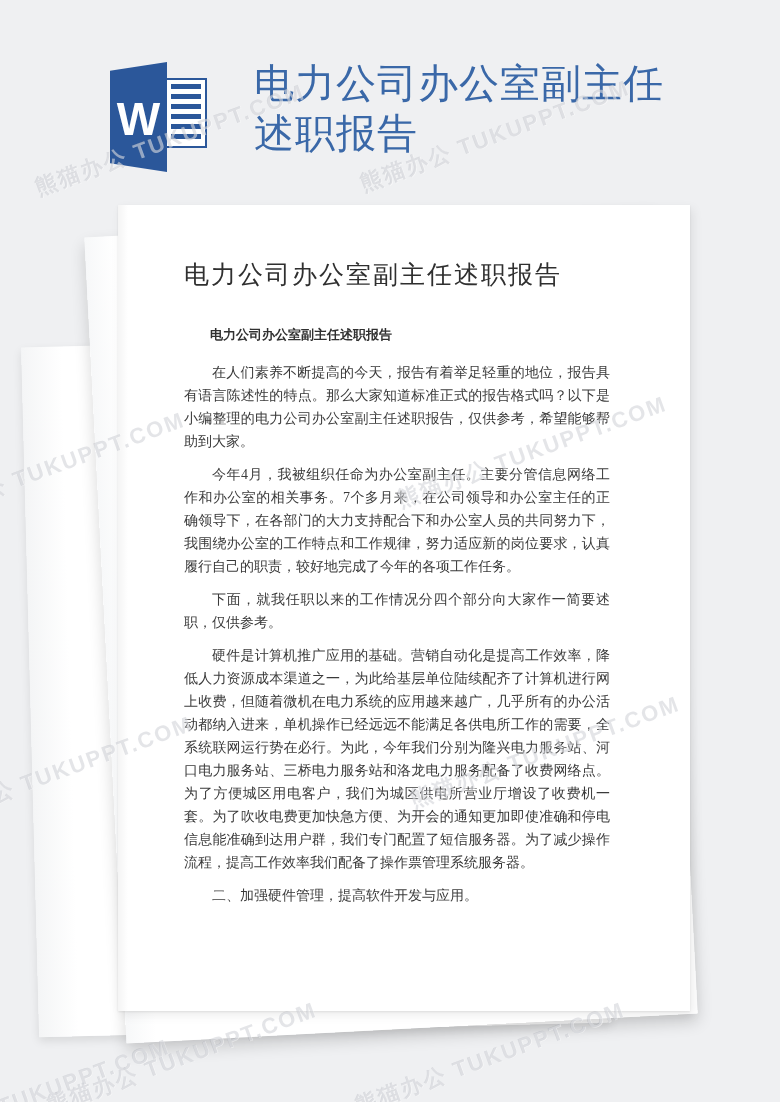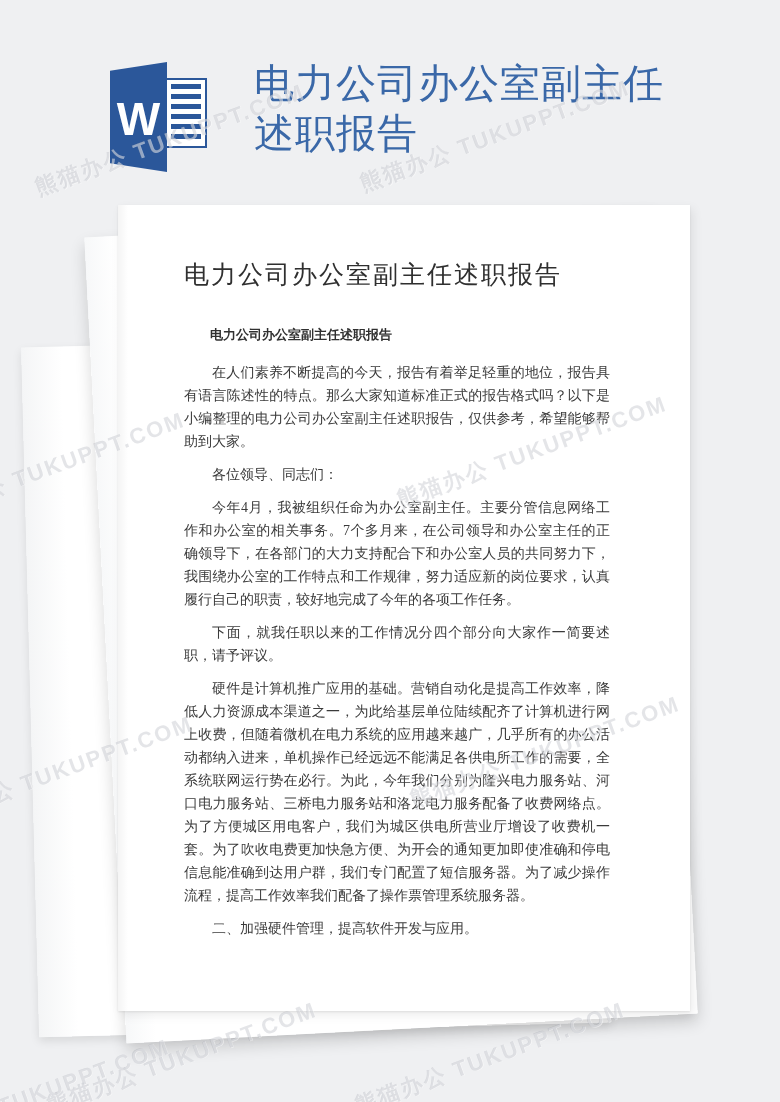--- a/index.html
+++ b/index.html
@@ -99,23 +99,22 @@
 
   <div class="sheet sheet-back-3"></div>
   <div class="sheet sheet-back-2"></div>
 
   <div class="sheet page-front">
     <div class="doc">
       <div class="doc-title">电力公司办公室副主任述职报告</div>
       <div class="doc-subtitle">电力公司办公室副主任述职报告</div>
       <div id="doc-paragraphs">
           <p>在人们素养不断提高的今天，报告有着举足轻重的地位，报告具有语言陈述性的特点。那么大家知道标准正式的报告格式吗？以下是小编整理的电力公司办公室副主任述职报告，仅供参考，希望能够帮助到大家。</p>
-          <p>各位领导、同志们：</p>
           <p>今年4月，我被组织任命为办公室副主任。主要分管信息网络工作和办公室的相关事务。7个多月来，在公司领导和办公室主任的正确领导下，在各部门的大力支持配合下和办公室人员的共同努力下，我围绕办公室的工作特点和工作规律，努力适应新的岗位要求，认真履行自己的职责，较好地完成了今年的各项工作任务。</p>
-          <p>下面，就我任职以来的工作情况分四个部分向大家作一简要述职，请予评议。</p>
+          <p>下面，就我任职以来的工作情况分四个部分向大家作一简要述职，仅供参考。</p>
           <p>硬件是计算机推广应用的基础。营销自动化是提高工作效率，降低人力资源成本渠道之一，为此给基层单位陆续配齐了计算机进行网上收费，但随着微机在电力系统的应用越来越广，几乎所有的办公活动都纳入进来，单机操作已经远远不能满足各供电所工作的需要，全系统联网运行势在必行。为此，今年我们分别为隆兴电力服务站、河口电力服务站、三桥电力服务站和洛龙电力服务配备了收费网络点。为了方便城区用电客户，我们为城区供电所营业厅增设了收费机一套。为了吹收电费更加快急方便、为开会的通知更加即使准确和停电信息能准确到达用户群，我们专门配置了短信服务器。为了减少操作流程，提高工作效率我们配备了操作票管理系统服务器。</p>
           <p>二、加强硬件管理，提高软件开发与应用。</p>
         </div>
     </div>
   </div>
 
   <div class="wm-layer" id="wm-layer">
       <div class="wm" style="left: 170px; top: 140px;">熊猫办公 TUKUPPT.COM</div>
       <div class="wm" style="left: 495px; top: 136px;">熊猫办公 TUKUPPT.COM</div>
       <div class="wm" style="left: 50px; top: 468px;">熊猫办公 TUKUPPT.COM</div>

